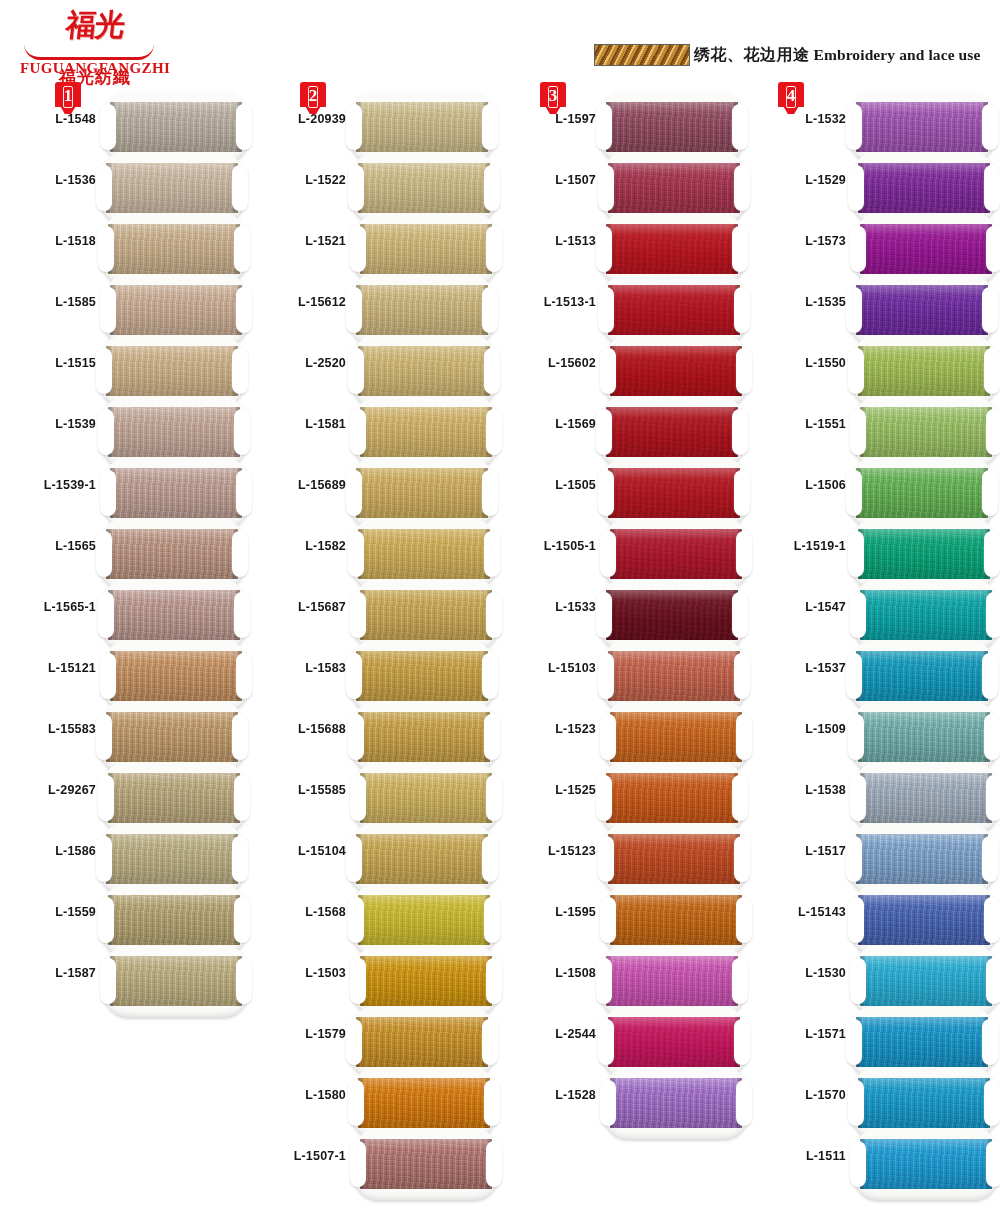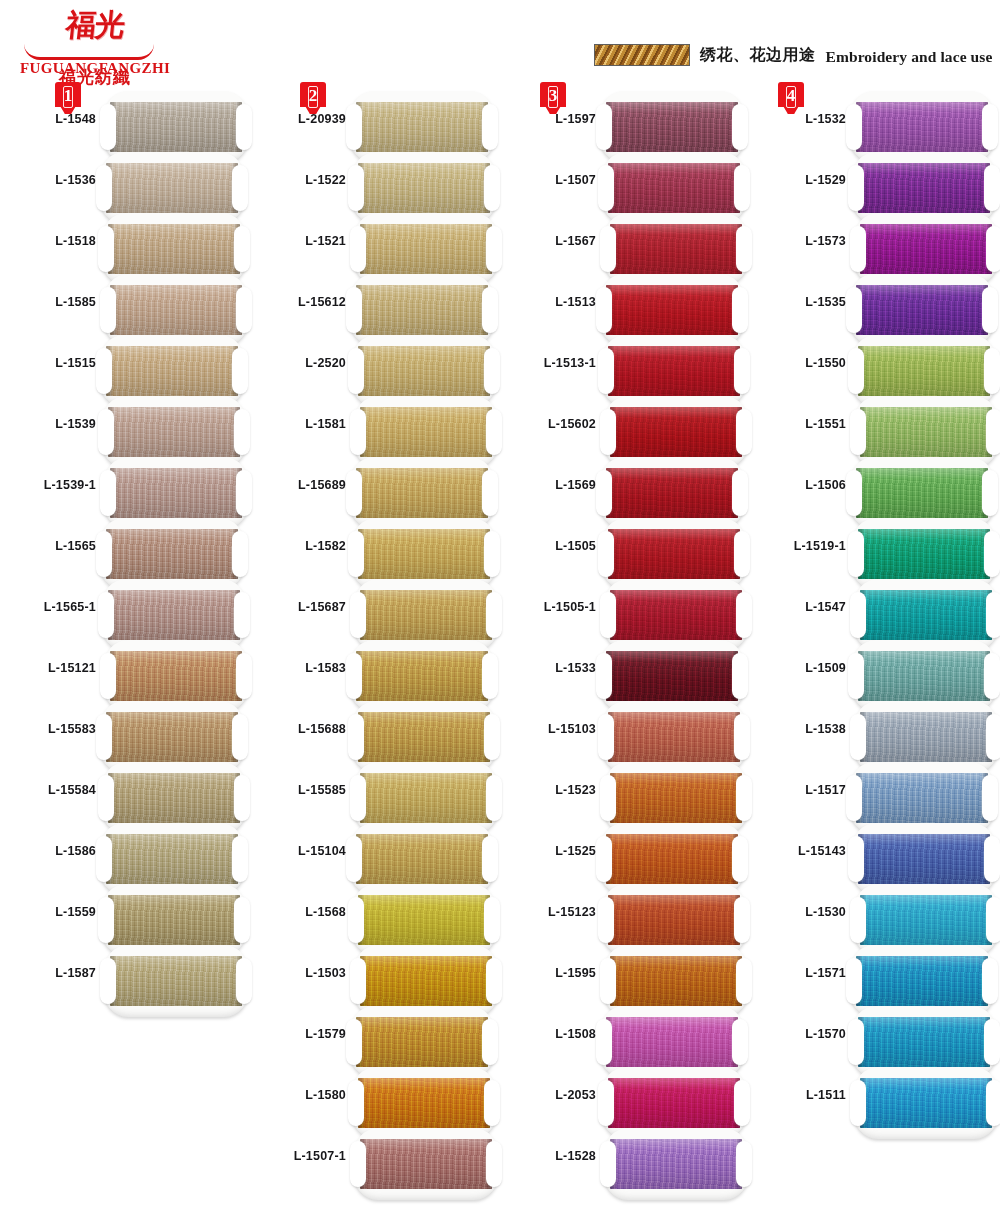--- a/index.html
+++ b/index.html
@@ -66,22 +66,22 @@
     font-size: 17px;
     letter-spacing: 1px;
     color: #d81317;
   }
 
   
   #usage {
     position: absolute;
     left: 594px; top: 44px;
     display: flex;
-    align-items: flex-end;
-    gap: 10px;
+    align-items: center;
+    gap: 4px;
   }
   #usage-swatch {
     width: 96px; height: 22px;
     border: 1px solid #5e5e5e;
     position: relative;
     overflow: hidden;
     background: #ffffff;
   }
   #usage-swatch .band {
     position: absolute;
@@ -436,21 +436,21 @@
               <div class="weave"></div>
               <div class="shine"></div>
               <div class="edgeL"></div>
               <div class="edgeR"></div>
             </div>
             <div class="notch-l"></div>
             <div class="notch-r"></div>
           </div>
         </div>
         <div class="swatch-row">
-          <div class="swatch-label">L-15584</div>
+          <div class="swatch-label">L-29267</div>
           <div class="bobbin" style="left: 100px;">
             <div class="plastic"></div>
             <div class="thread">
               <div class="base" style="background: rgb(179, 162, 121);"></div>
               <div class="weave"></div>
               <div class="shine"></div>
               <div class="edgeL"></div>
               <div class="edgeR"></div>
             </div>
             <div class="notch-l"></div>
@@ -806,35 +806,20 @@
               <div class="weave"></div>
               <div class="shine"></div>
               <div class="edgeL"></div>
               <div class="edgeR"></div>
             </div>
             <div class="notch-l"></div>
             <div class="notch-r"></div>
           </div>
         </div>
         <div class="swatch-row">
-          <div class="swatch-label">L-1567</div>
-          <div class="bobbin" style="left: 102px;">
-            <div class="plastic"></div>
-            <div class="thread">
-              <div class="base" style="background: rgb(173, 31, 44);"></div>
-              <div class="weave"></div>
-              <div class="shine"></div>
-              <div class="edgeL"></div>
-              <div class="edgeR"></div>
-            </div>
-            <div class="notch-l"></div>
-            <div class="notch-r"></div>
-          </div>
-        </div>
-        <div class="swatch-row">
           <div class="swatch-label">L-1513</div>
           <div class="bobbin" style="left: 98px;">
             <div class="plastic"></div>
             <div class="thread">
               <div class="base" style="background: rgb(180, 21, 31);"></div>
               <div class="weave"></div>
               <div class="shine"></div>
               <div class="edgeL"></div>
               <div class="edgeR"></div>
             </div>
@@ -1016,21 +1001,21 @@
               <div class="weave"></div>
               <div class="shine"></div>
               <div class="edgeL"></div>
               <div class="edgeR"></div>
             </div>
             <div class="notch-l"></div>
             <div class="notch-r"></div>
           </div>
         </div>
         <div class="swatch-row">
-          <div class="swatch-label">L-2053</div>
+          <div class="swatch-label">L-2544</div>
           <div class="bobbin" style="left: 100px;">
             <div class="plastic"></div>
             <div class="thread">
               <div class="base" style="background: rgb(192, 22, 89);"></div>
               <div class="weave"></div>
               <div class="shine"></div>
               <div class="edgeL"></div>
               <div class="edgeR"></div>
             </div>
             <div class="notch-l"></div>
@@ -1186,20 +1171,35 @@
               <div class="weave"></div>
               <div class="shine"></div>
               <div class="edgeL"></div>
               <div class="edgeR"></div>
             </div>
             <div class="notch-l"></div>
             <div class="notch-r"></div>
           </div>
         </div>
         <div class="swatch-row">
+          <div class="swatch-label">L-1537</div>
+          <div class="bobbin" style="left: 98px;">
+            <div class="plastic"></div>
+            <div class="thread">
+              <div class="base" style="background: rgb(22, 147, 181);"></div>
+              <div class="weave"></div>
+              <div class="shine"></div>
+              <div class="edgeL"></div>
+              <div class="edgeR"></div>
+            </div>
+            <div class="notch-l"></div>
+            <div class="notch-r"></div>
+          </div>
+        </div>
+        <div class="swatch-row">
           <div class="swatch-label">L-1509</div>
           <div class="bobbin" style="left: 100px;">
             <div class="plastic"></div>
             <div class="thread">
               <div class="base" style="background: rgb(110, 168, 164);"></div>
               <div class="weave"></div>
               <div class="shine"></div>
               <div class="edgeL"></div>
               <div class="edgeR"></div>
             </div>

